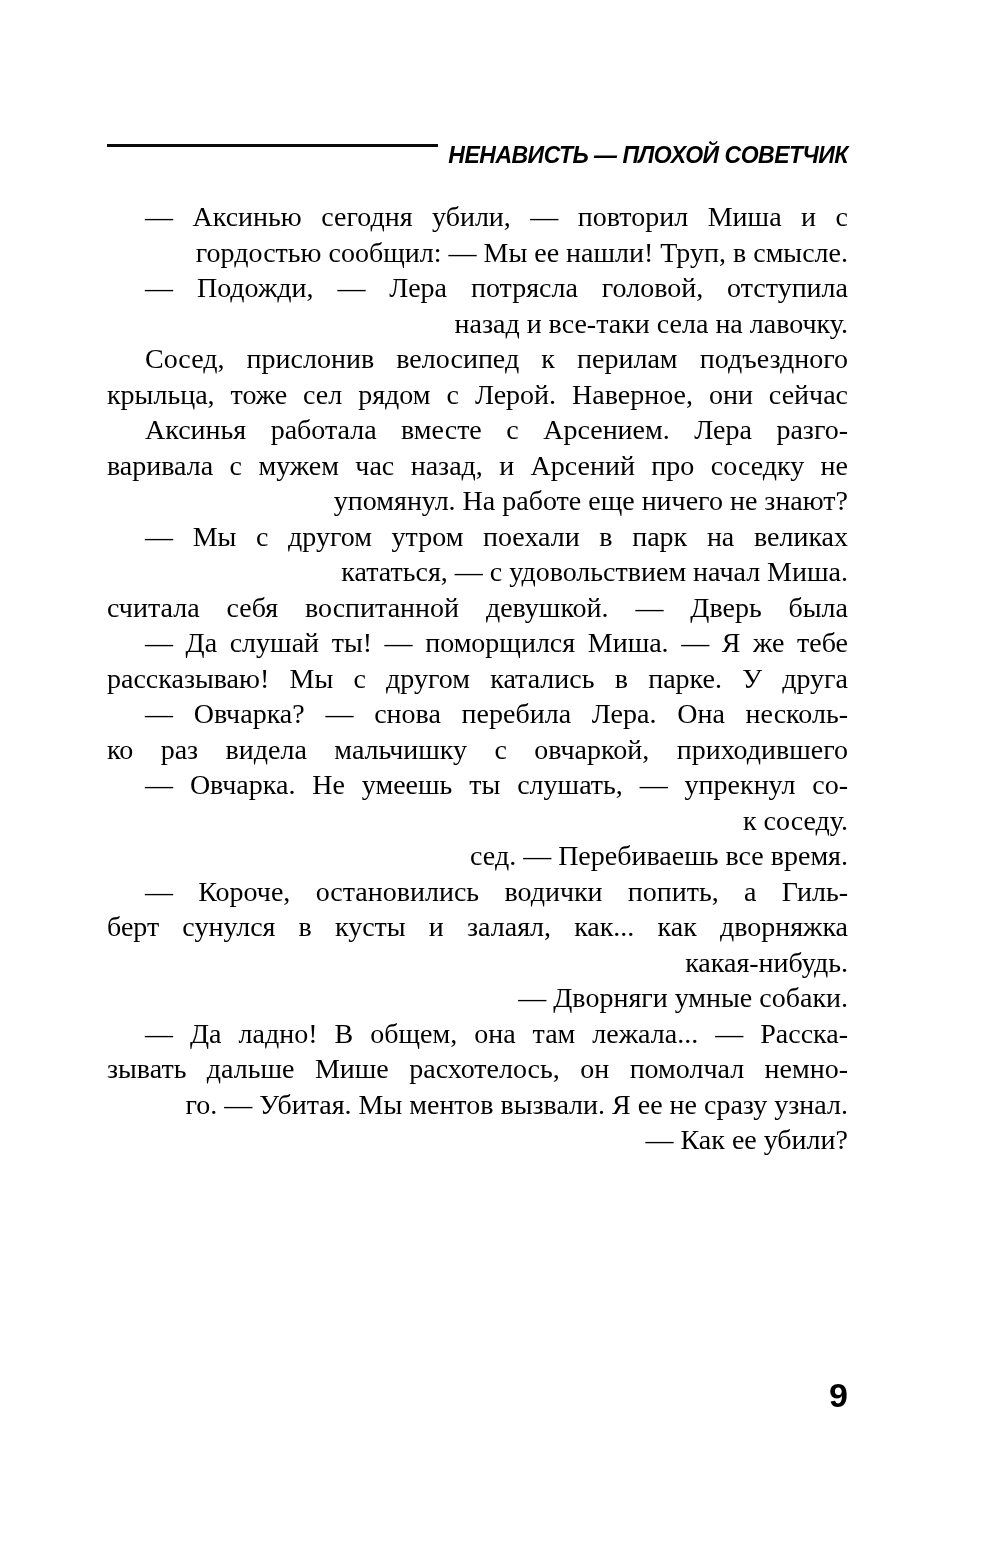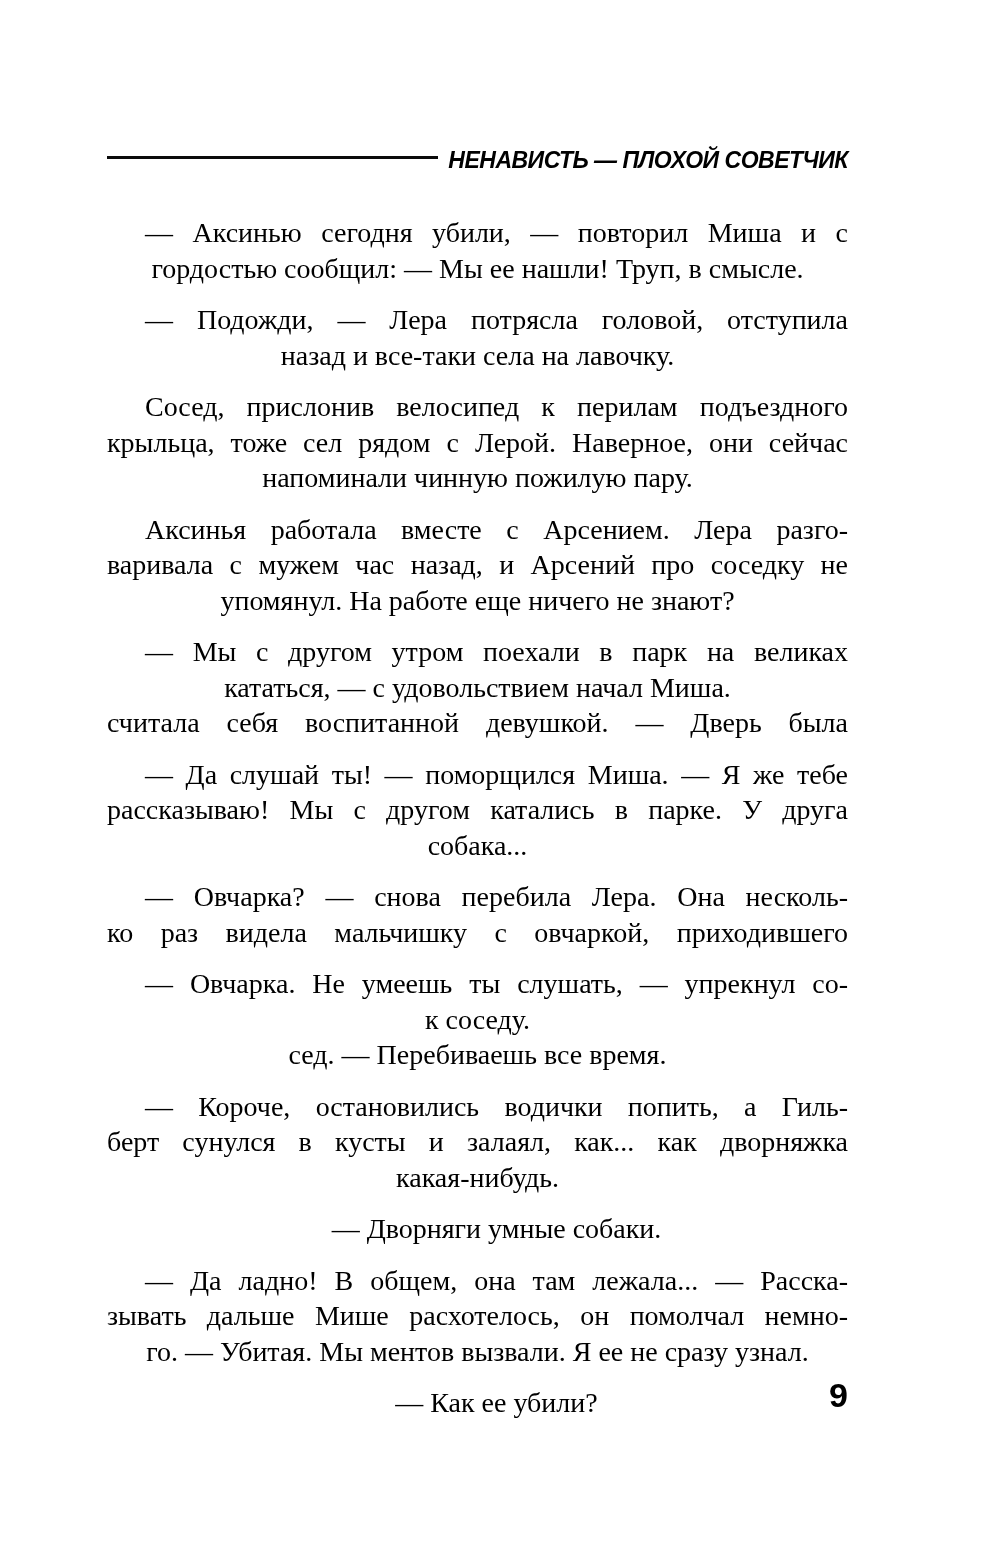--- a/index.html
+++ b/index.html
@@ -15,21 +15,21 @@
     color: #000000;
     overflow: hidden;
   }
   .header {
     position: absolute;
     left: 107px;
     right: 152px;
     top: 144px;
     height: 30px;
     display: flex;
-    align-items: center;
+    align-items: flex-start;
   }
   .header .rule {
     flex: 1;
     height: 3px;
     background: #0a0a0a;
     margin-bottom: 4px;
   }
   .header .title {
     font-family: "Liberation Sans", sans-serif;
     font-weight: bold;
@@ -44,30 +44,29 @@
   .body {
     position: absolute;
     left: 107px;
     top: 199px;
     width: 741px;
     font-family: "Liberation Serif", serif;
     font-size: 28px;
     line-height: 35.5px;
   }
   .line {
-    text-align: center;
+    text-align: right;
     white-space: normal;
   }
   .line.just {
     text-align: justify;
     text-align-last: justify;
   }
   .line.first {
     text-indent: 38px;
-    margin-top: 16px;
   }
   .pagenum {
     position: absolute;
     right: 152px;
     top: 1378px;
     font-family: "Liberation Sans", sans-serif;
     font-weight: bold;
     font-size: 34px;
     line-height: 1;
   }
@@ -82,30 +81,28 @@
     <span class="title">НЕНАВИСТЬ — ПЛОХОЙ СОВЕТЧИК</span>
   </div>
 
   <div class="body">
       <div class="line first just">— Аксинью сегодня убили, — повторил Миша и с</div>
       <div class="line last">гордостью сообщил: — Мы ее нашли! Труп, в смысле.</div>
       <div class="line first just">— Подожди, — Лера потрясла головой, отступила</div>
       <div class="line last">назад и все-таки села на лавочку.</div>
       <div class="line first just">Сосед, прислонив велосипед к перилам подъездного</div>
       <div class="line just">крыльца, тоже сел рядом с Лерой. Наверное, они сейчас</div>
-      <div class="line last">напоминали чинную пожилую пару.</div>
       <div class="line first just">Аксинья работала вместе с Арсением. Лера разго-</div>
       <div class="line just">варивала с мужем час назад, и Арсений про соседку не</div>
       <div class="line last">упомянул. На работе еще ничего не знают?</div>
       <div class="line first just">— Мы с другом утром поехали в парк на великах</div>
       <div class="line last">кататься, — с удовольствием начал Миша.</div>
       <div class="line just">считала себя воспитанной девушкой. — Дверь была</div>
       <div class="line first just">— Да слушай ты! — поморщился Миша. — Я же тебе</div>
       <div class="line just">рассказываю! Мы с другом катались в парке. У друга</div>
-      <div class="line last">собака...</div>
       <div class="line first just">— Овчарка? — снова перебила Лера. Она несколь-</div>
       <div class="line just">ко раз видела мальчишку с овчаркой, приходившего</div>
       <div class="line first just">— Овчарка. Не умеешь ты слушать, — упрекнул со-</div>
       <div class="line last">к соседу.</div>
       <div class="line last">сед. — Перебиваешь все время.</div>
       <div class="line first just">— Короче, остановились водички попить, а Гиль-</div>
       <div class="line just">берт сунулся в кусты и залаял, как... как дворняжка</div>
       <div class="line last">какая-нибудь.</div>
       <div class="line first last">— Дворняги умные собаки.</div>
       <div class="line first just">— Да ладно! В общем, она там лежала... — Расска-</div>

